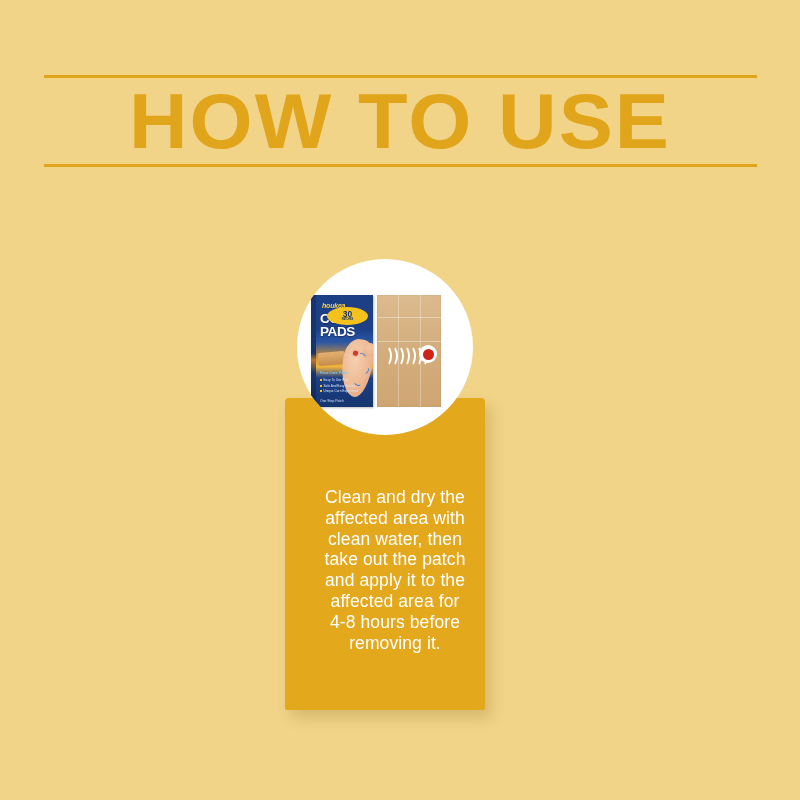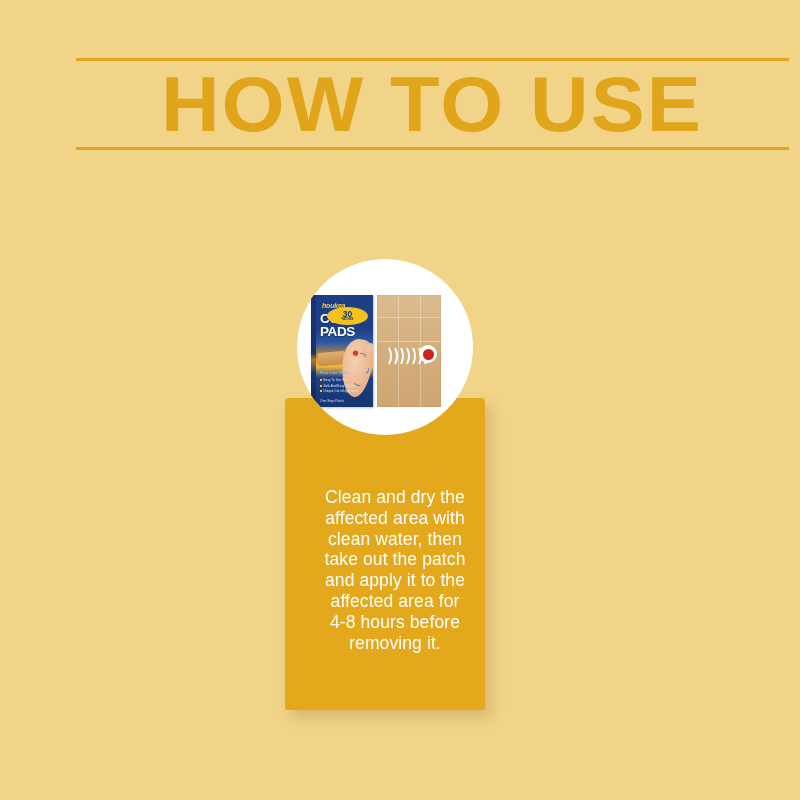--- a/index.html
+++ b/index.html
@@ -12,24 +12,23 @@
     background: #f1d488;
     font-family: "Liberation Sans", sans-serif;
     overflow: hidden;
     position: relative;
   }
 
   
   .header {
     position: absolute;
     left: 0;
-    top: 0;
+    top: 17px;
     width: 698px;
     height: 170px;
-    margin-left: 32px;
   }
   .rule {
     position: absolute;
     left: 44px;
     width: 713px;
     height: 3px;
     background: #e0a51b;
   }
   .rule-top { top: 58px; }
   .rule-bottom { top: 147px; }

